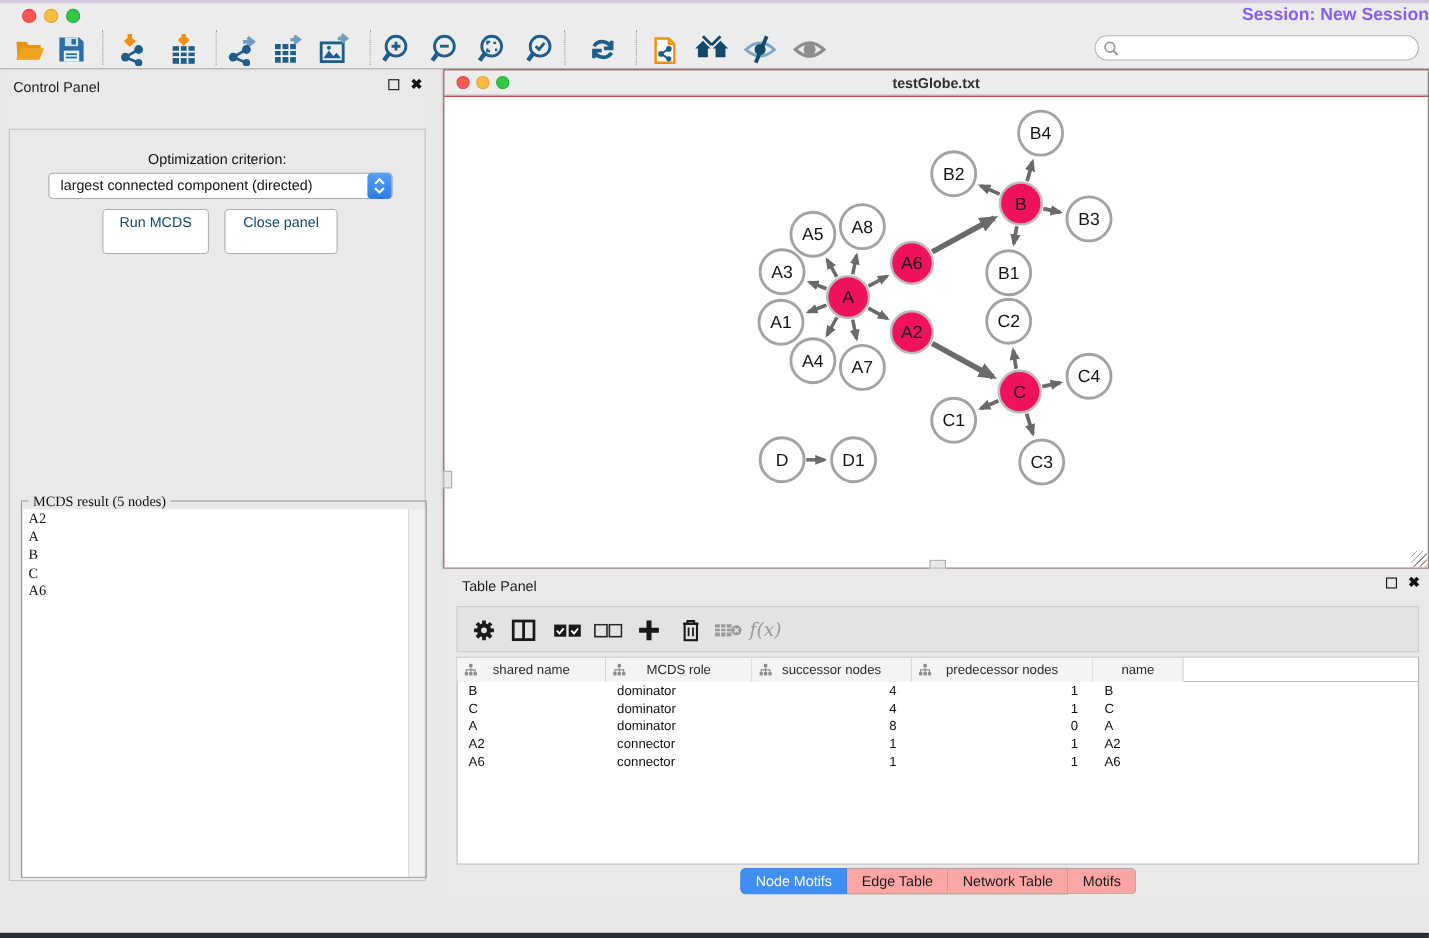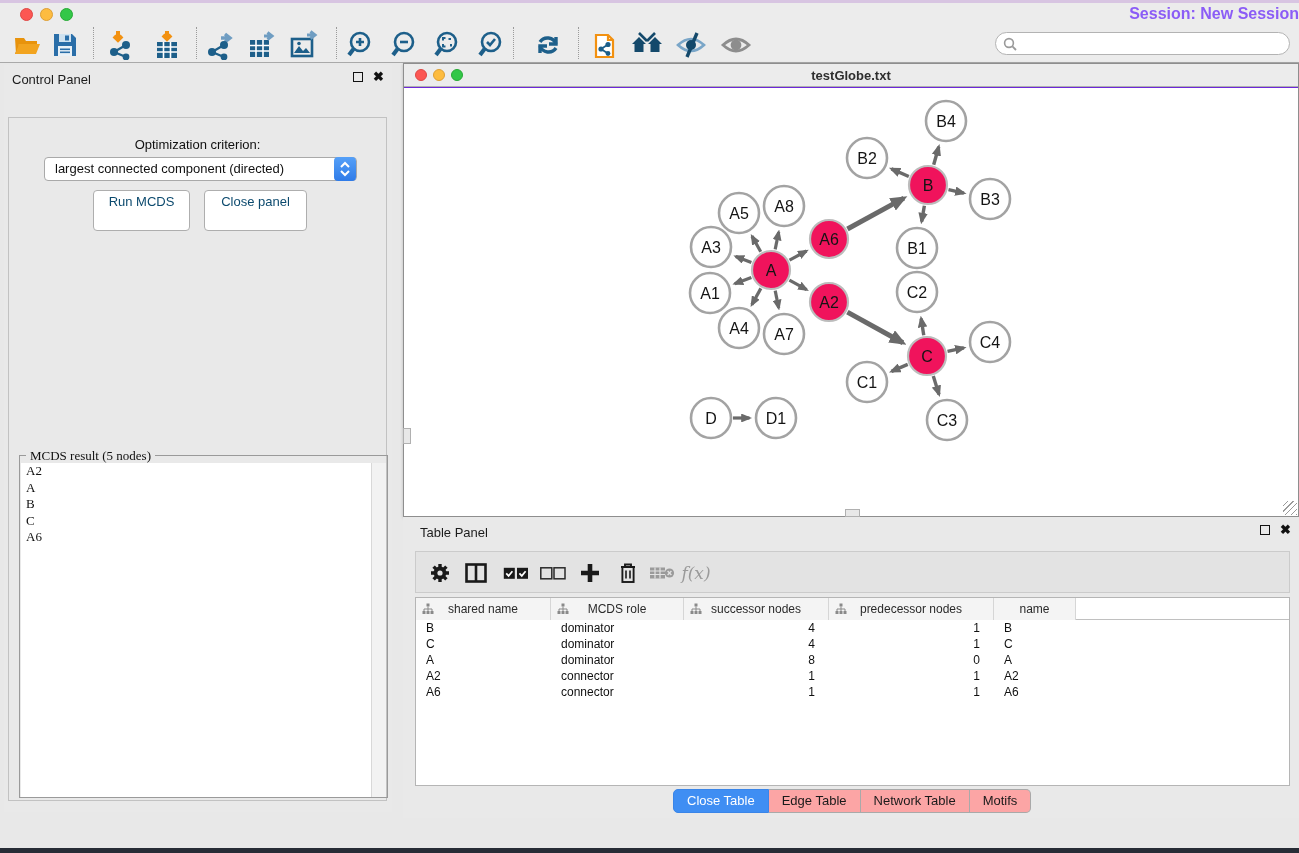--- a/index.html
+++ b/index.html
@@ -48,21 +48,21 @@
      font-size:13px; color:#0c4a6e; text-align:center; line-height:21px; }
   #run-btn { left:84px; width:97px; }
   #closepanel-btn { left:195px; width:103px; }
   #mcds-group { position:absolute; left:10px; top:337px; width:369px; height:343px; border:1px solid #9a9a9a;font-family:Liberation Serif, serif; }
   #mcds-legend { position:absolute; left:6px; top:-8px; background:#e9e9e9; padding:0 4px; font-size:13px; color:#101010; }
   #mcds-list { position:absolute; left:1px; top:7px; width:351px; height:334px; background:#fff; overflow:hidden; }
   #mcds-scroll { position:absolute; right:1px; top:7px; width:15px; height:334px; background:#f2f2f2; border-left:1px solid #d8d8d8; }
   .mcds-item { font-size:13px; color:#101010; line-height:16.5px; padding-left:5px; }
 
   
-  #net-window { left:403px; top:63px; width:896px; height:454px; background:#6d28d9; border:1px solid #8e8e8e; box-shadow:0 1px 3px rgba(0,0,0,.2); }
+  #net-window { left:403px; top:63px; width:896px; height:454px; background:#b91c1c; border:1px solid #8e8e8e; box-shadow:0 1px 3px rgba(0,0,0,.2); }
   #net-titlebar { position:absolute; left:0; top:0; width:100%; height:23px; background:#ececec; border-bottom:1px solid #b0b0b0; }
   #net-title { width:100%; text-align:center; font-size:13px; line-height:23px; color:#2e2e2e; font-weight:bold; }
   #net-canvas { position:absolute; left:0; top:24px; width:894px; height:428px; background:#fff; }
   #left-handle { position:absolute; left:-1px; top:364px; width:8px; height:16px; background:#e8e8e8; border:1px solid #b0b0b0; }
   #bottom-handle { position:absolute; left:441px; bottom:-1px; width:15px; height:8px; background:#e8e8e8; border:1px solid #b0b0b0; }
   #corner-grip { position:absolute; right:1px; bottom:1px; width:14px; height:14px;
      background:repeating-linear-gradient(135deg, transparent 0 3px, #9a9a9a 3px 4px); }
 
   
   #table-panel { left:403px; top:517px; width:896px; height:301px; background:#e9e9e9; }
@@ -553,21 +553,21 @@
           <div class="td-row">
             <div class="td-cell" style="width: 135px; text-align: left; padding: 0px 0px 0px 10px;">A6</div>
             <div class="td-cell" style="width: 133px; text-align: left; padding: 0px 0px 0px 10px;">connector</div>
             <div class="td-cell" style="width: 145px; text-align: right; padding: 0px 14px 0px 0px;">1</div>
             <div class="td-cell" style="width: 165px; text-align: right; padding: 0px 14px 0px 0px;">1</div>
             <div class="td-cell" style="width: 82px; text-align: left; padding: 0px 0px 0px 10px;">A6</div>
           </div>
         </div>
     </div>
     <div id="tp-tabs">
-        <div class="tp-tab active">Close Table</div>
+        <div class="tp-tab active">Node Motifs</div>
         <div class="tp-tab">Edge Table</div>
         <div class="tp-tab">Network Table</div>
         <div class="tp-tab">Motifs</div>
       </div>
   </div>
 
   <div id="wallpaper-bottom" class="abs"></div>
 
 </div>
 

